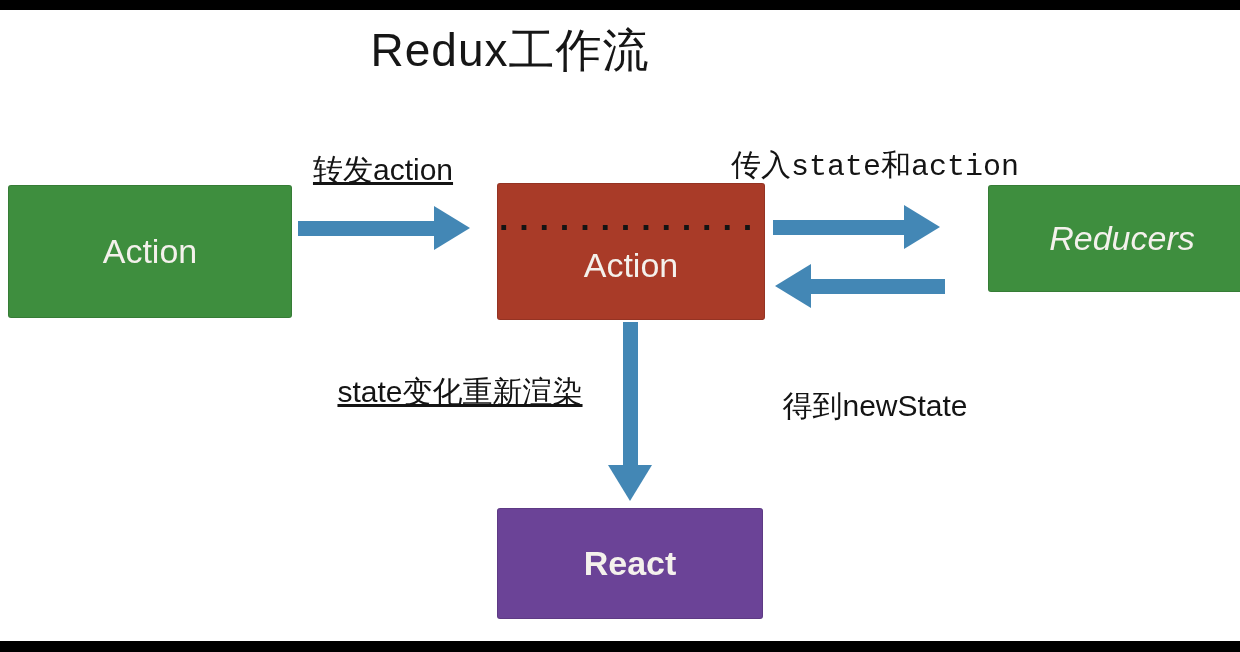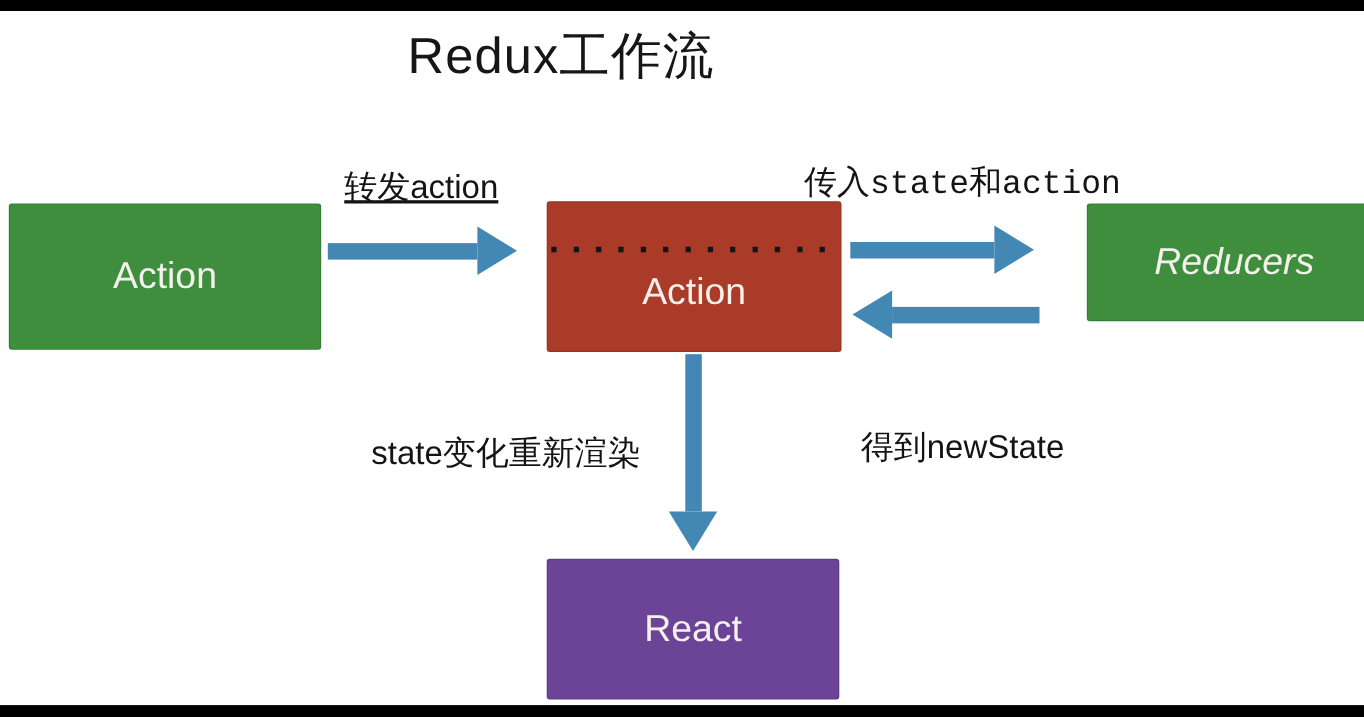--- a/index.html
+++ b/index.html
@@ -43,21 +43,21 @@
     color: #f4f1ec;
     font-size: 34px;
     line-height: 43px;
     border-radius: 3px;
     box-shadow: inset 0 0 0 1px rgba(0,0,0,0.12);
     text-align: center;
   }
   .node-action-creators { left: 8px;   top: 185px; width: 284px; height: 133px; }
   .node-store           { left: 497px; top: 183px; width: 268px; height: 137px; }
   .node-reducers        { left: 988px; top: 185px; width: 268px; height: 107px; font-style: italic; }
-  .node-react           { left: 497px; top: 508px; width: 266px; height: 128px; }
+  .node-react           { left: 497px; top: 508px; width: 266px; height: 111px; font-weight: bold; }
 
   .store-dots {
     color: #141414;
     font-size: 34px;
     font-weight: bold;
     line-height: 22px;
     letter-spacing: 9px;
     margin-bottom: 6px;
     white-space: nowrap;
   }
@@ -65,21 +65,21 @@
   .edge-label {
     position: absolute;
     font-size: 30px;
     color: #141414;
     text-align: center;
     white-space: nowrap;
   }
   .label-forward-action { left: 250px; width: 266px; top: 150px; text-decoration: underline; }
   .label-pass-state     { left: 700px; width: 350px; top: 145px; font-family: Liberation Mono, monospace; }
   .label-new-state      { left: 725px; width: 300px; top: 338px; margin-top: 48px; }
-  .label-rerender       { left: 300px; width: 320px; top: 392px; }
+  .label-rerender       { left: 300px; width: 320px; top: 372px; text-decoration: underline; }
 
   .arrow-h {
     position: absolute;
     display: flex;
     align-items: center;
     height: 44px;
   }
   .arrow-h .body { height: 15px; background: var(--arrow); flex: 1; }
   .head-right {
     width: 0; height: 0;

